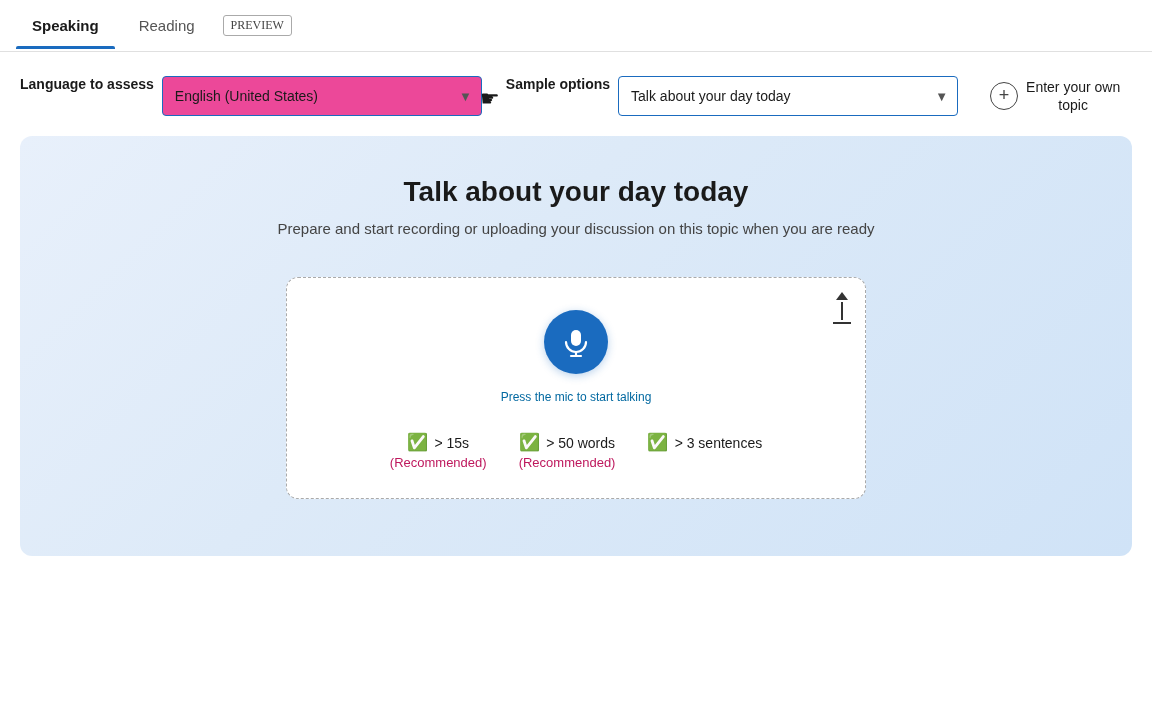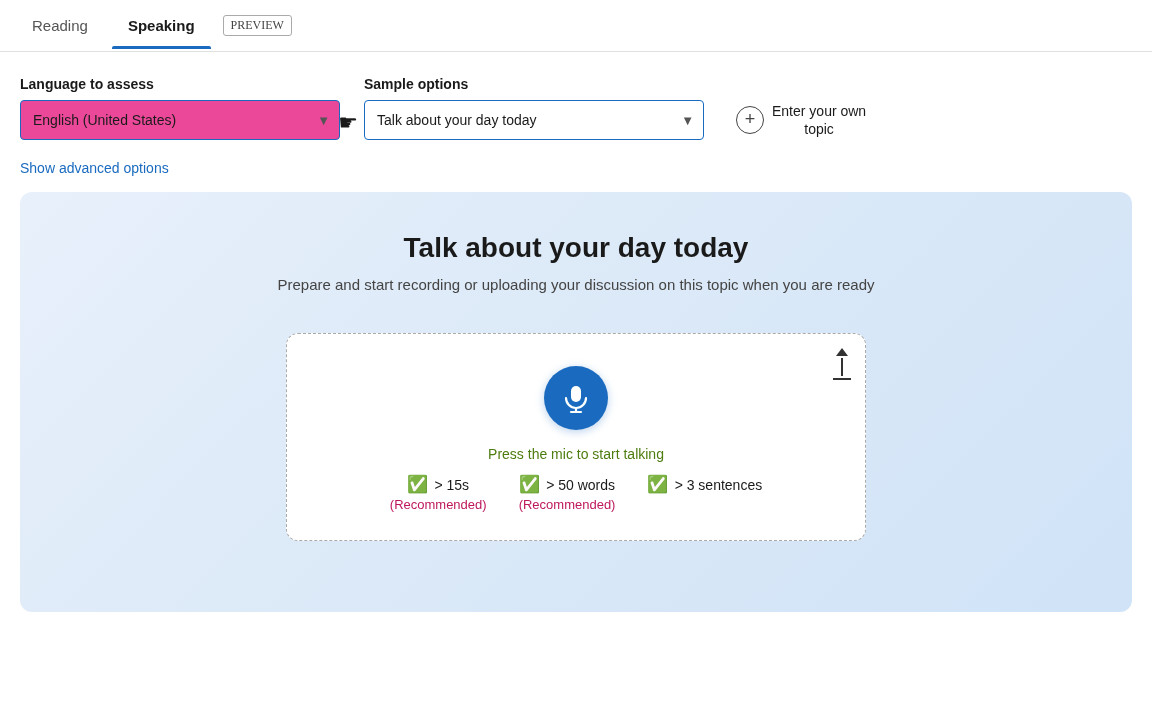--- a/index.html
+++ b/index.html
@@ -63,21 +63,21 @@
 
     .controls-row {
       display: flex;
       align-items: flex-start;
       gap: 24px;
       margin-bottom: 20px;
     }
 
     .control-group {
       display: flex;
-      flex-direction: column;
+      flex-direction: row;
       gap: 8px;
     }
 
     .control-label {
       font-size: 14px;
       font-weight: 600;
       color: #1a1a1a;
     }
 
     .select-wrapper {
@@ -241,23 +241,23 @@
       margin-bottom: 16px;
       box-shadow: 0 2px 8px rgba(26,107,191,0.3);
     }
 
     .mic-icon-svg {
       width: 32px;
       height: 32px;
     }
 
     .press-mic-text {
-      font-size: 14px;
-      color: #4d7c0f;
-      margin-bottom: 12px;
+      font-size: 12px;
+      color: #0369a1;
+      margin-bottom: 28px;
       font-weight: 400;
     }
 
     .requirements-row {
       display: flex;
       gap: 32px;
       align-items: flex-start;
     }
 
     .requirement-item {
@@ -289,25 +289,25 @@
     .cursor-hand {
       position: absolute;
       font-size: 22px;
       pointer-events: none;
     }
   </style>
 </head>
 <body>
 
 <div class="top-tabs">
+  <div class="tab active">
+    <span>Speaking</span>
+  </div>
   <div class="tab">
     <span>Reading</span>
-  </div>
-  <div class="tab active">
-    <span>Speaking</span>
   </div>
   <span class="preview-badge">PREVIEW</span>
 </div>
 
 <div class="main-content">
   <div class="controls-row">
 
     <div class="control-group">
       <div class="control-label">Language to assess</div>
       <div class="select-wrapper">
@@ -338,21 +338,20 @@
     <div class="enter-own-topic" style="margin-bottom: 2px; align-self: flex-end;">
       <div class="plus-icon">
         <span>+</span>
       </div>
       <div class="enter-own-label" style="white-space: pre-line;">Enter your own
 topic</div>
     </div>
 
   </div>
 
-  <div class="show-advanced">Show advanced options</div>
 
   <div class="speaking-area">
     <div class="topic-title">Talk about your day today</div>
     <div class="topic-description">Prepare and start recording or uploading your discussion on this topic when you are ready</div>
 
     <div class="recording-box">
 
       <div class="upload-icon-btn" title="Upload">
         <div class="upload-arrow">
           <div class="upload-arrow-head"></div>

